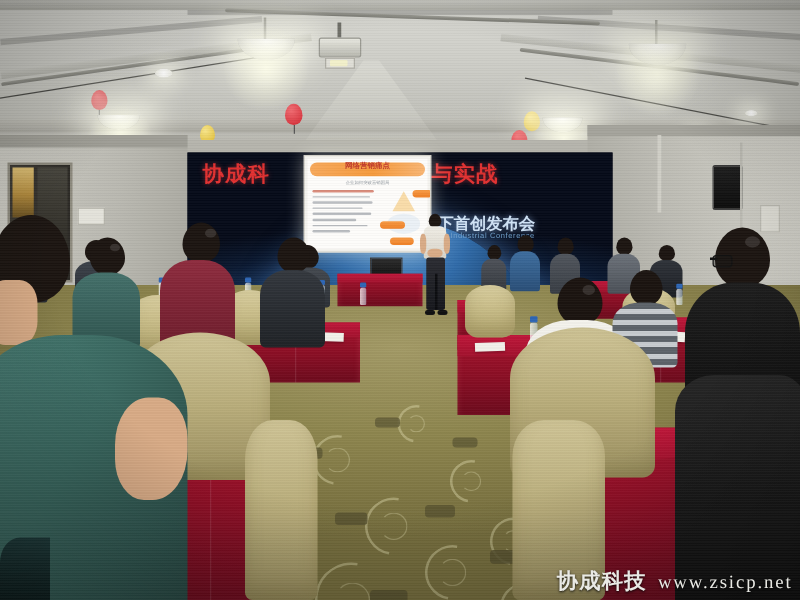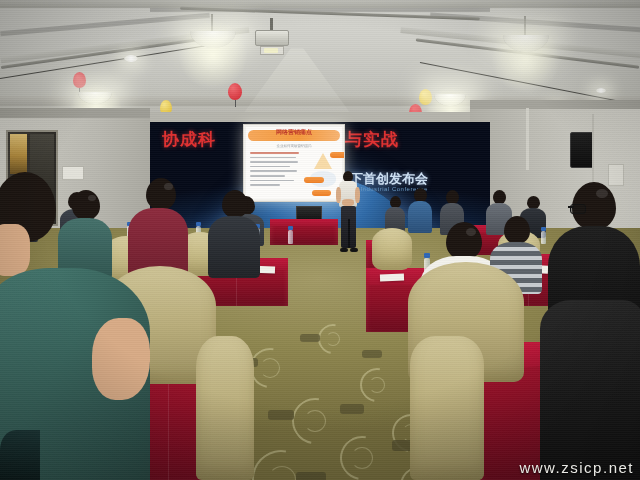--- a/index.html
+++ b/index.html
@@ -158,21 +158,21 @@
 
   
   #vignette{left:0;top:0;width:640px;height:480px;pointer-events:none;
     background:radial-gradient(ellipse 78% 72% at 50% 45%,rgba(0,0,0,0) 55%,rgba(0,0,0,.34) 100%);}
   #grain{left:0;top:0;width:640px;height:480px;pointer-events:none;opacity:.05;
     background:repeating-linear-gradient(0deg,rgba(255,255,255,.5) 0 1px,rgba(0,0,0,.5) 1px 2px);}
   #watermark{
     right:6px;bottom:4px;display:flex;align-items:baseline;gap:9px;
     color:#e9e9e4;text-shadow:0 1px 2px rgba(0,0,0,.85);pointer-events:none;}
   #wm-cn{font-size:17px;font-weight:bold;letter-spacing:1px;}
-  #wm-url{font-family:Liberation Sans, sans-serif;font-size:15px;letter-spacing:1.5px;}
+  #wm-url{font-family:Liberation Serif, serif;font-size:15px;letter-spacing:1.5px;}
 </style>
 </head>
 <body>
 
 <div id="scene">
 
   <div class="abs" id="ceiling">
     <div class="abs ceil-beam" style="left:0;top:0;width:640px;height:8px;"></div>
     <div class="abs ceil-beam-shadow" style="left:0;top:22px;width:210px;height:5px;transform:rotate(-5deg);"></div>
     <div class="abs ceil-beam-shadow" style="left:150px;top:8px;width:340px;height:4px;"></div>
@@ -483,16 +483,17 @@
   <div class="abs" style="left:540px;top:300px;width:104px;height:180px;">
     <div class="abs body" style="left:0;top:0;width:104px;height:180px;background:linear-gradient(#262626,#101010);border-radius:30% 20% 0 0/16% 12% 0 0;"></div>
   </div>
 
   <div class="abs" style="left:0;top:430px;width:40px;height:50px;background:linear-gradient(#1d3a3a,#0d1e1e);border-radius:40% 0 0 0;"></div>
 
   <div class="abs" id="vignette"></div>
   <div class="abs" id="grain"></div>
 
   <div class="abs" id="watermark">
+    <span id="wm-cn">协成科技</span>
     <span id="wm-url">www.zsicp.net</span>
   </div>
 
 </div>
 
 </body></html>

